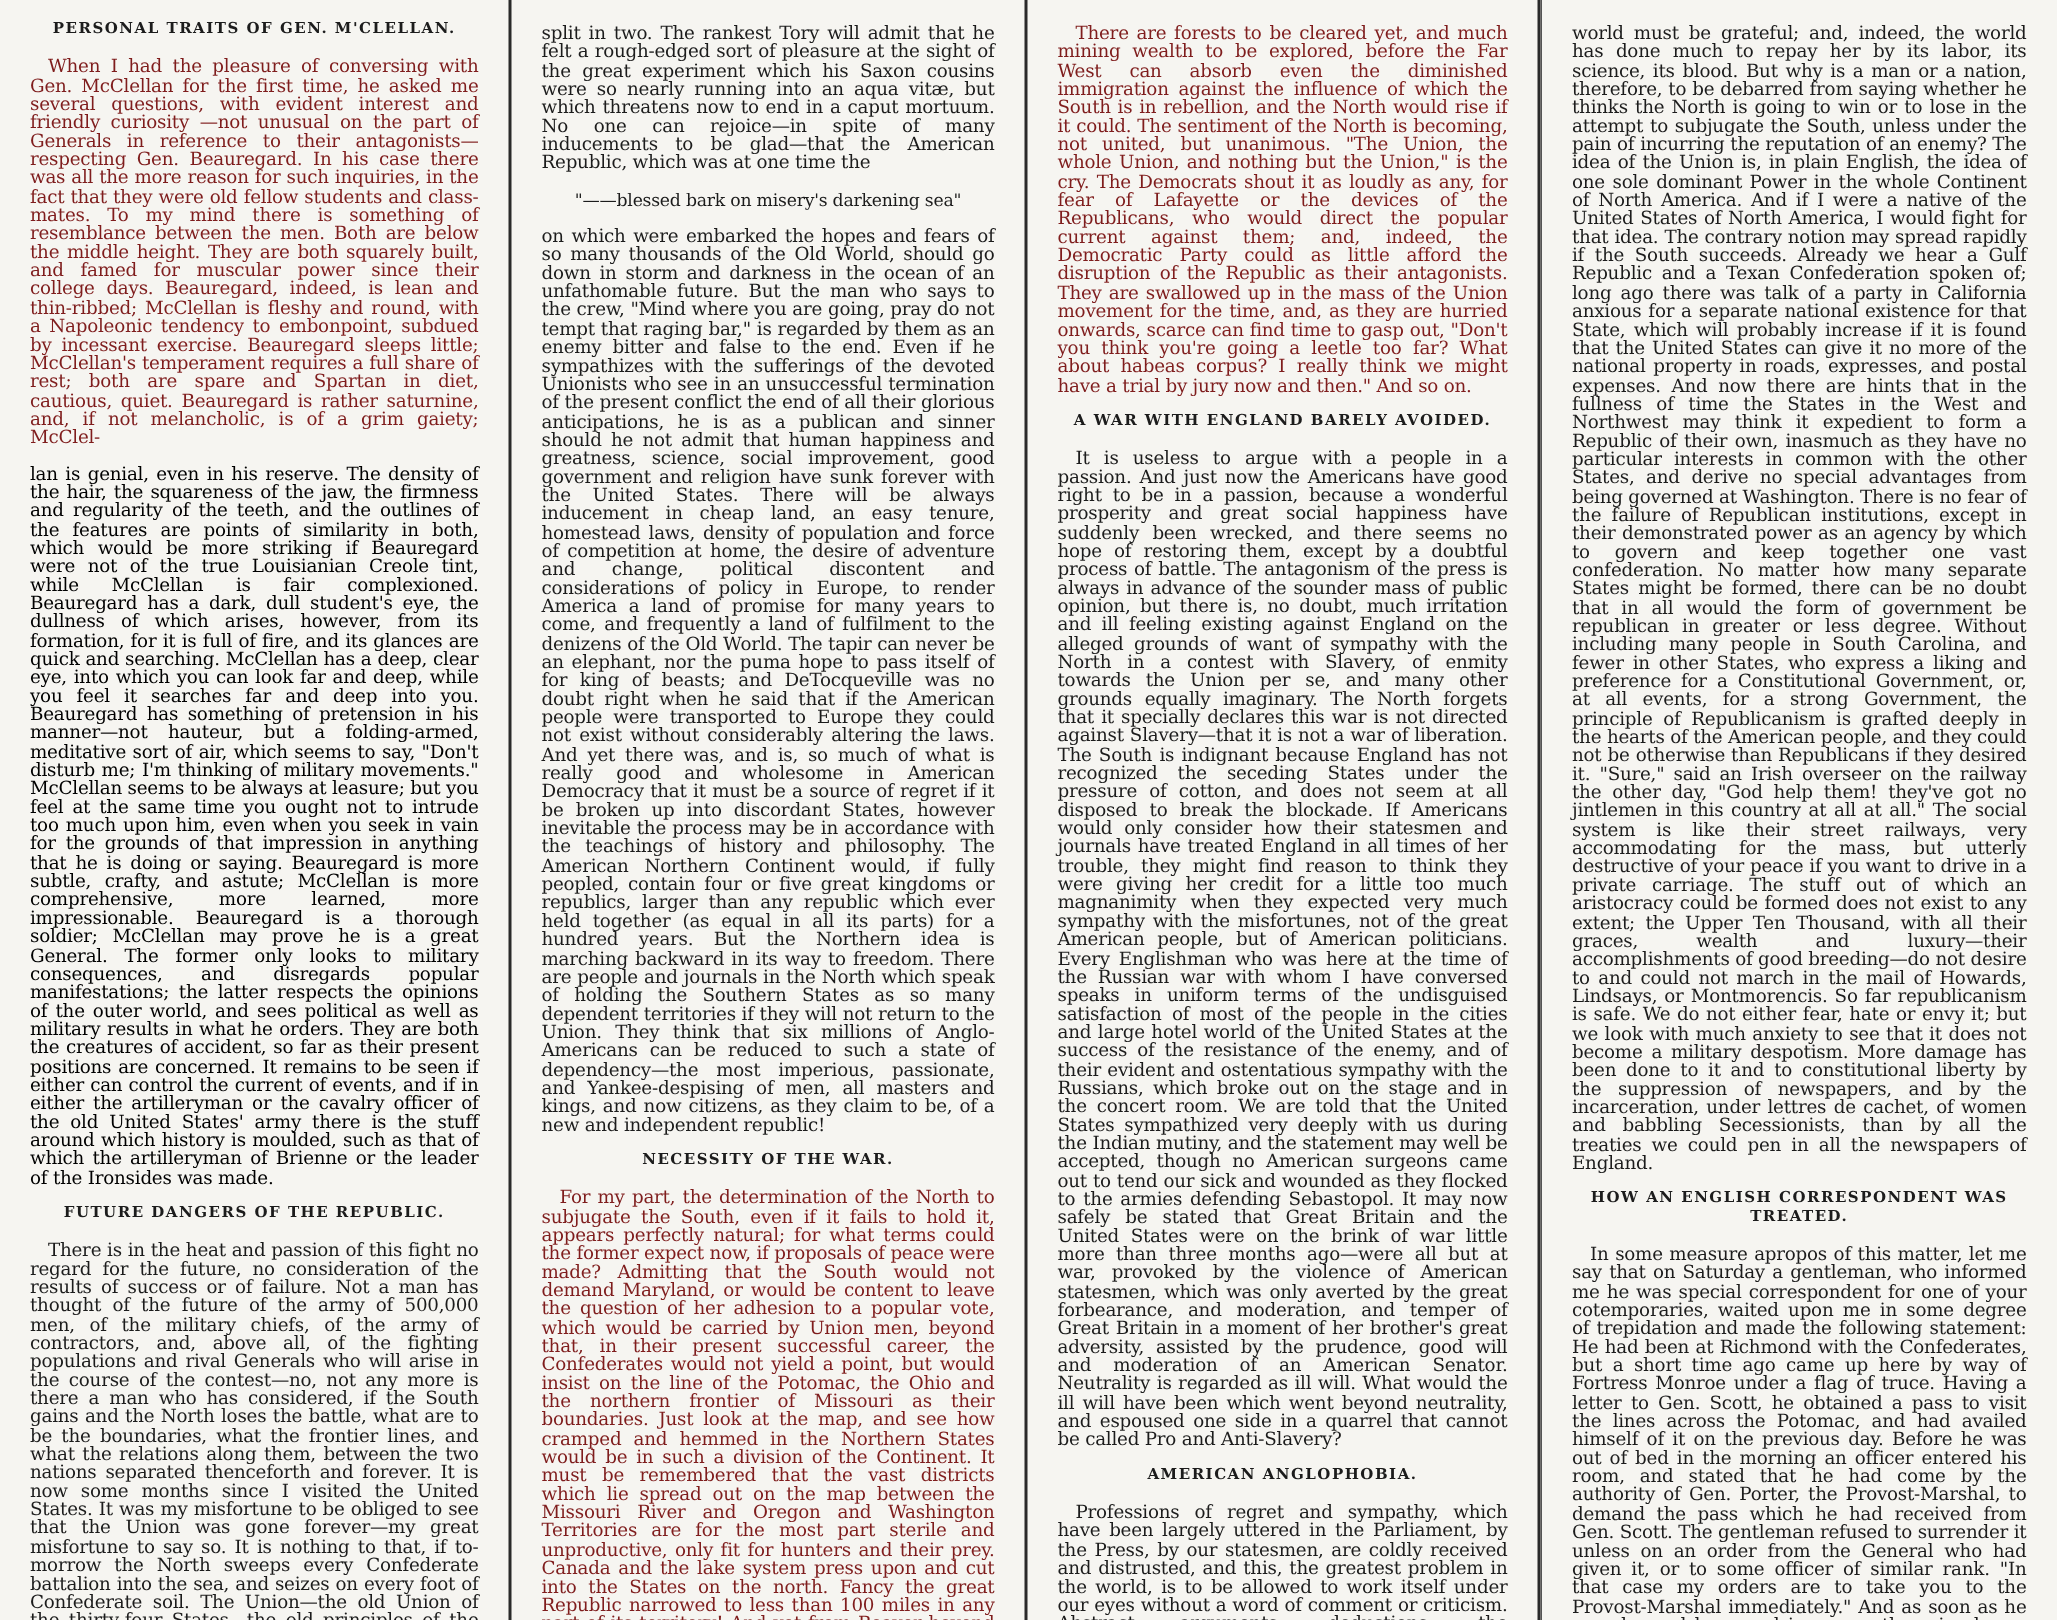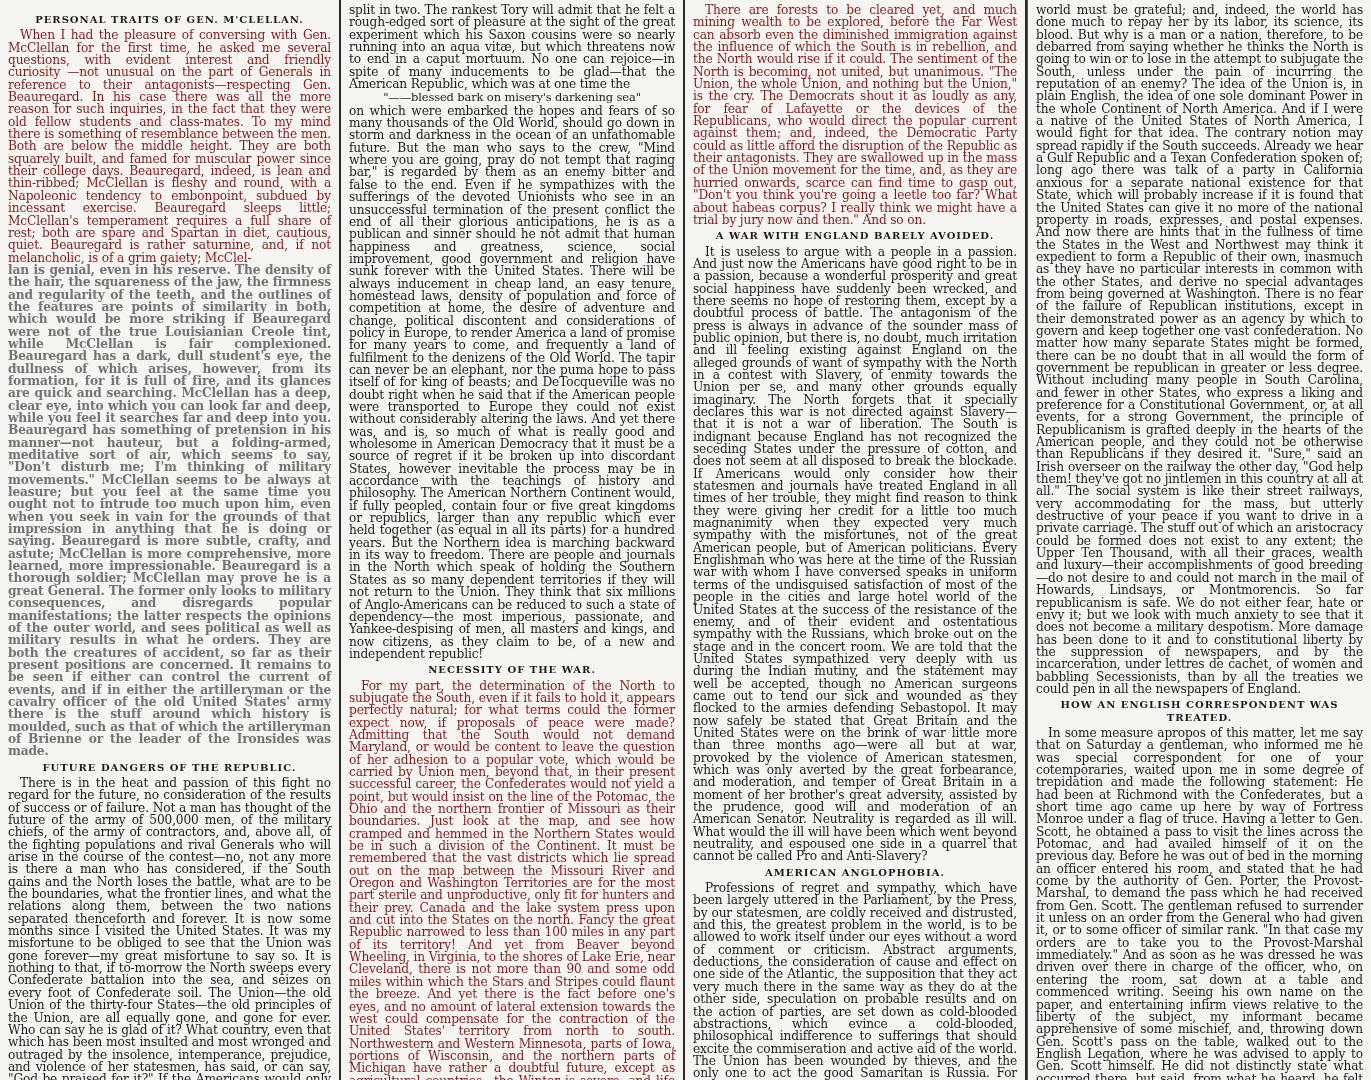--- a/index.html
+++ b/index.html
@@ -24,24 +24,24 @@
   }
   .col1 { width:341px; border-right:2px solid #2a2a2a; padding-top:10px; }
   .col2 { width:344px; border-right:2px solid #2a2a2a; }
   .col3 { width:342px; border-right:2px solid #2a2a2a; }
   .col4 { width:344px; border-left:1px solid #555; }
   .headline {
     text-align:center; font-size:10px; letter-spacing:1px;
     margin:4px 0 3px 0; font-weight:bold;
     text-transform:uppercase;
   }
-  .para { margin:0; text-indent:12px; }
+  .para { margin:12px; text-indent:12px; }
   .para.noindent { text-indent:0; }
   .faint { color:#7f1d1d; }
-  .bold { font-weight:bold; color:#737373; }
+  .bold { font-weight:normal; color:#000000; }
   .quote { text-align:center; margin:1px 0; font-size:11.5px; }
 </style>
 </head>
 <body>
 
 <div class="page">
 
   <div class="column col1">
     <div class="headline">PERSONAL TRAITS OF GEN. M'CLELLAN.</div>
     <p class="para faint">When I had the pleasure of conversing with Gen. McClellan for the first time, he asked me several questions, with evident interest and friendly curiosity —not unusual on the part of Generals in reference to their antagonists—respecting Gen. Beauregard. In his case there was all the more reason for such inquiries, in the fact that they were old fellow students and class-mates. To my mind there is something of resemblance between the men. Both are below the middle height. They are both squarely built, and famed for muscular power since their college days. Beauregard, indeed, is lean and thin-ribbed; McClellan is fleshy and round, with a Napoleonic tendency to embonpoint, subdued by incessant exercise. Beauregard sleeps little; McClellan's temperament requires a full share of rest; both are spare and Spartan in diet, cautious, quiet. Beauregard is rather saturnine, and, if not melancholic, is of a grim gaiety; McClel-</p>

